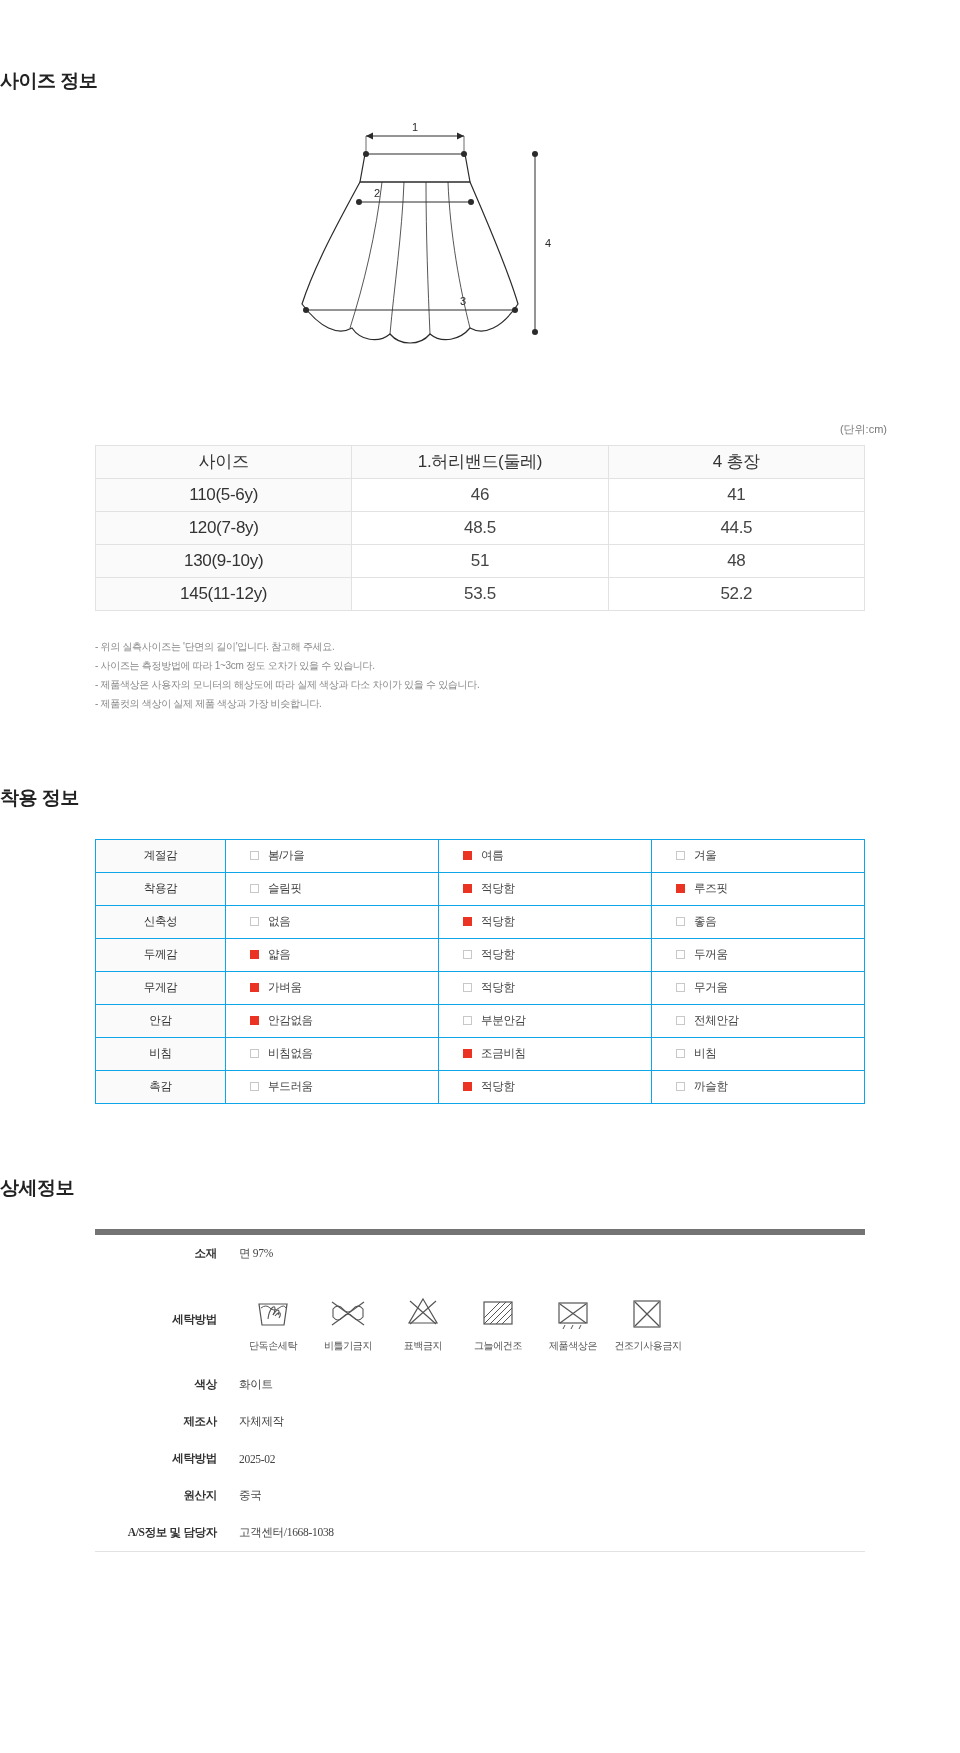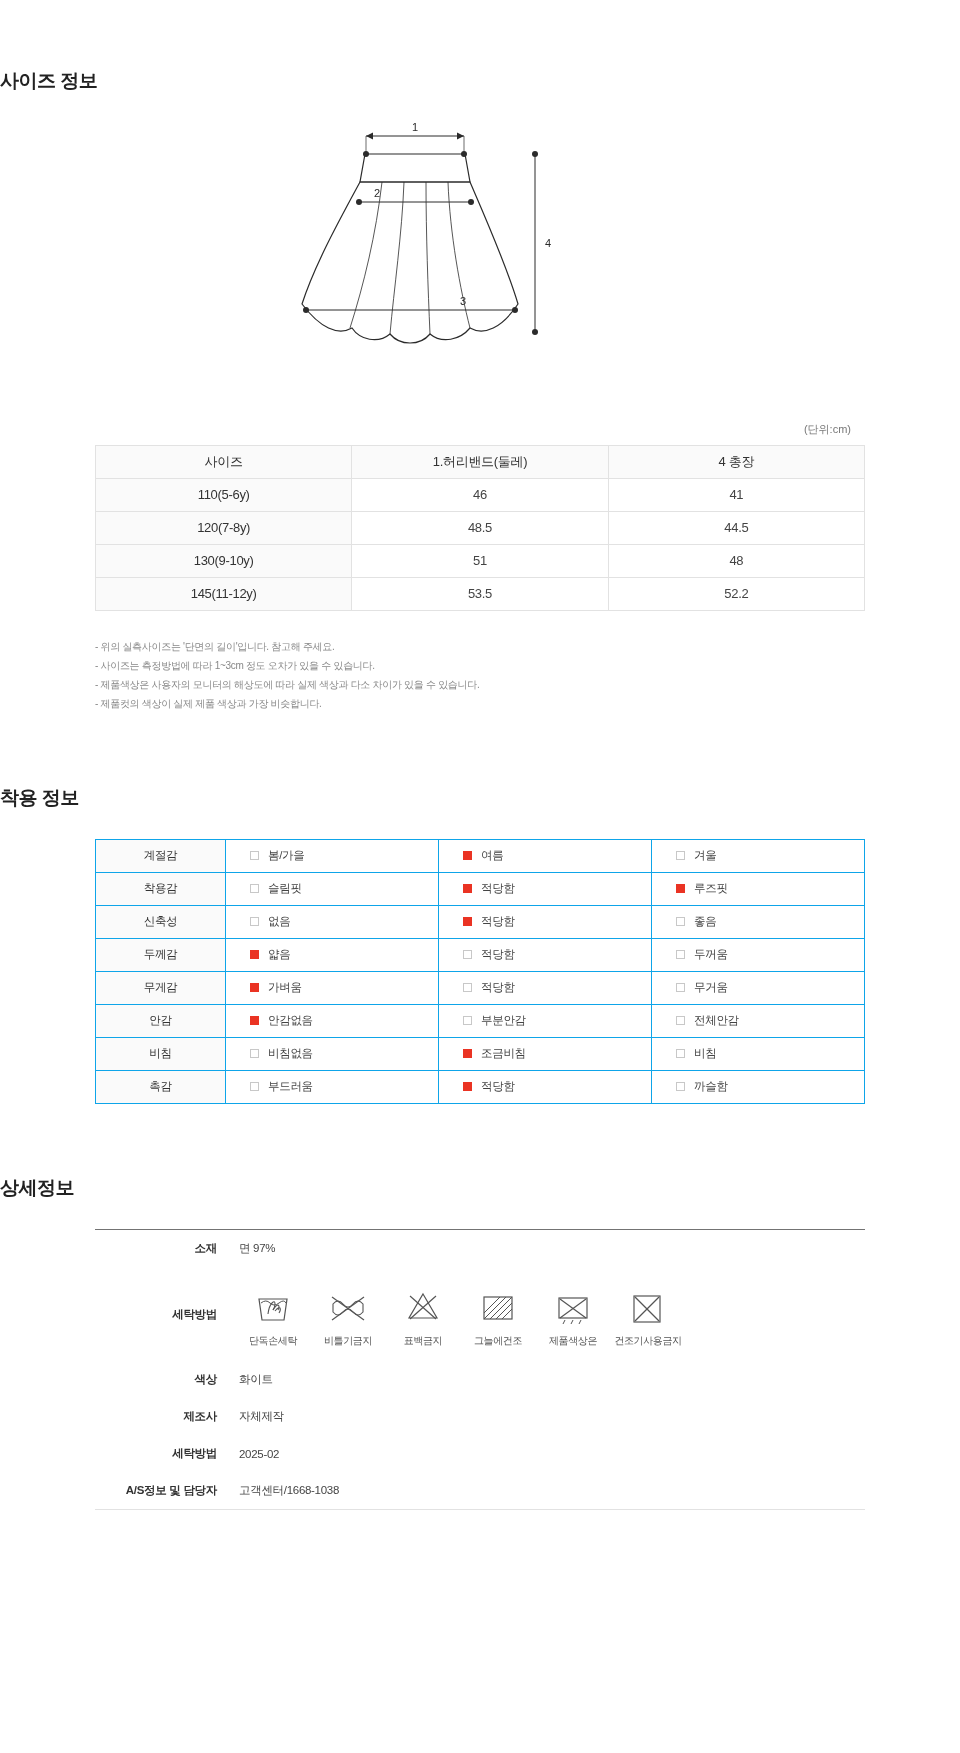--- a/index.html
+++ b/index.html
@@ -39,36 +39,36 @@
     position: relative;
     margin-top: 20px;
   }
   .diagram-wrap svg { display: block; margin: 0 auto; }
 
   
   .unit-note {
     text-align: right;
     font-size: 11px;
     color: #777777;
-    padding-right: 109px;
+    padding-right: 73px;
     margin-top: 18px;
   }
 
   
   .tbl-wrap { padding: 0 95px; margin-top: 8px; }
   table.size-table {
     width: 100%;
     border-collapse: collapse;
     table-layout: fixed;
   }
   table.size-table th,
   table.size-table td {
     border: 1px solid #e2e2e2;
     height: 33px;
-    font-size: 13px;
+    font-size: 17px;
     font-weight: normal;
     text-align: center;
     color: #444444;
     letter-spacing: -0.3px;
   }
   table.size-table thead th {
     background: #fafafa;
     color: #333333;
   }
   table.size-table tbody td:first-child {
@@ -121,22 +121,23 @@
     background: #ea3323;
     border-color: #ea3323;
   }
 
   
   .detail-wrap { padding: 0 95px; margin-top: 28px; }
   table.detail-table {
     width: 100%;
     border-collapse: collapse;
     table-layout: fixed;
-    border-top: 1px solid #737373;
+    border-top: 6px solid #737373;
     border-bottom: 1px solid #e2e2e2;
+    font-family: Liberation Serif, serif;
   }
   table.detail-table td {
     font-size: 11.5px;
     color: #444444;
     letter-spacing: -0.3px;
     vertical-align: middle;
     padding: 11px 0;
   }
   table.detail-table td.d-label {
     width: 140px;
@@ -403,20 +404,24 @@
         </tr>
         <tr>
           <td class="d-label">제조사</td>
           <td class="d-val">자체제작</td>
         </tr>
         <tr>
           <td class="d-label">세탁방법</td>
           <td class="d-val">2025-02</td>
         </tr>
         <tr>
+          <td class="d-label">원산지</td>
+          <td class="d-val">중국</td>
+        </tr>
+        <tr>
           <td class="d-label">A/S정보 및 담당자</td>
           <td class="d-val">고객센터/1668-1038</td>
         </tr>
       </tbody>
     </table>
   </div>
 
   <div class="bottom-pad"></div>
 </div>
 

